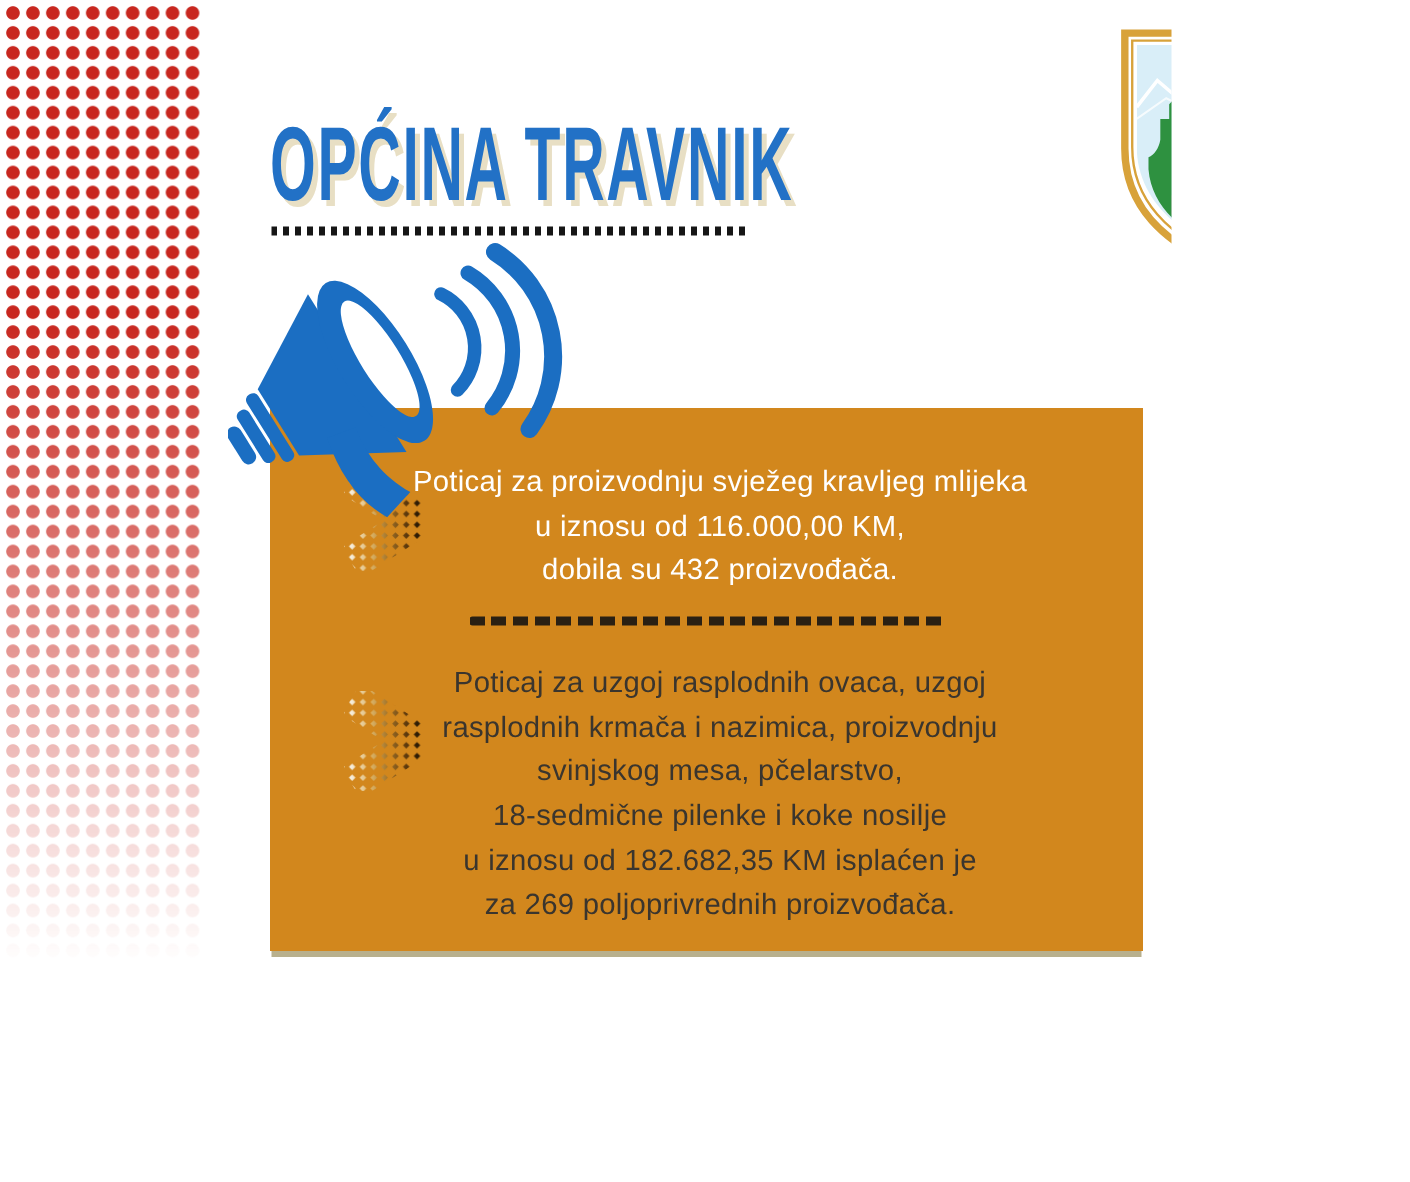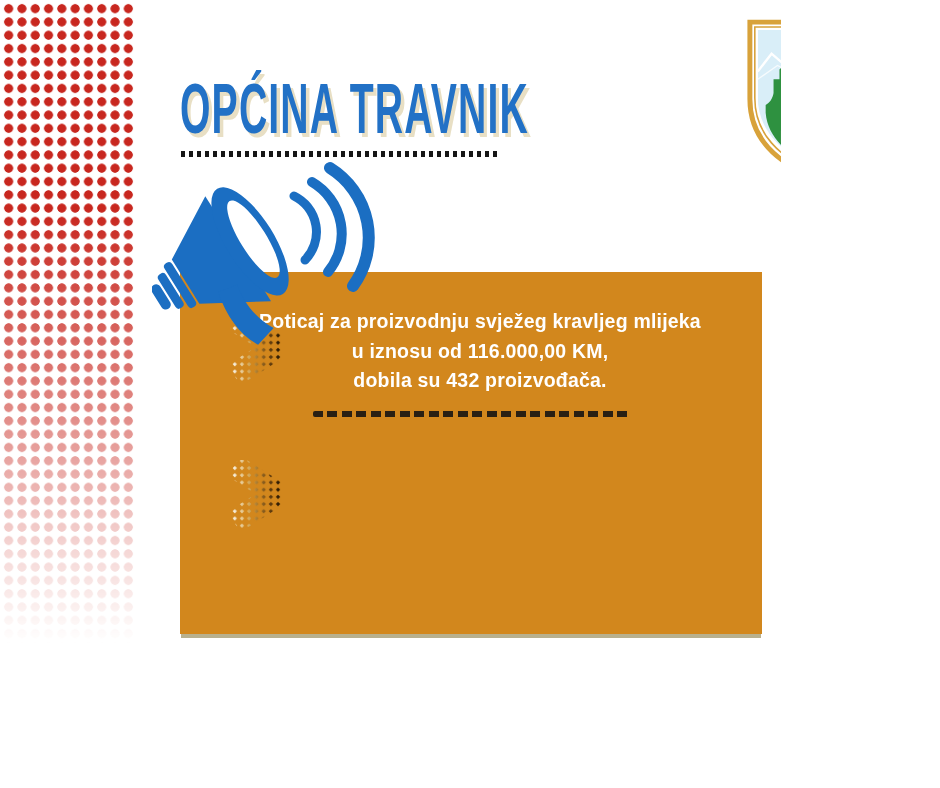--- a/index.html
+++ b/index.html
@@ -40,21 +40,21 @@
   .panel{
     position:absolute;left:180px;top:272px;width:582px;height:362px;
     background:#d2871d;z-index:1;
     box-shadow:0 5px 0 -1px rgba(146,134,80,.65);
   }
   .chevron1{position:absolute;left:224px;top:303px;width:72px;height:88px;z-index:2;}
   .chevron2{position:absolute;left:224px;top:450px;width:72px;height:88px;z-index:2;}
   .panel-text{
     position:absolute;width:500px;left:230px;z-index:3;
     text-align:center;font-size:19.5px;line-height:1.52;
-    white-space:pre-line;letter-spacing:.2px;font-weight:bold;
+    white-space:pre-line;letter-spacing:.2px;
   }
   .item1{top:307px;color:#ffffff;}
   .item2{top:441px;color:#3a352e;}
   .divider{
     position:absolute;left:313px;top:411px;width:316px;height:6px;z-index:3;
     background:repeating-linear-gradient(90deg,#2a2013 0 10px,transparent 10px 14.5px);
     border-radius:2px;
   }
 </style>
 </head>
@@ -132,14 +132,20 @@
   <svg class="chevron2" viewBox="0 0 72 88">
     <path d="M10,16 L54,44 L10,72" stroke="url(#cg)" stroke-width="24" fill="none" mask="url(#dm)"></path>
   </svg>
 
   <div class="panel-text item1">Poticaj za proizvodnju svježeg kravljeg mlijeka
 u iznosu od 116.000,00 KM,
 dobila su 432 proizvođača.</div>
 
   <div class="divider"></div>
 
+  <div class="panel-text item2">Poticaj za uzgoj rasplodnih ovaca, uzgoj
+rasplodnih krmača i nazimica, proizvodnju
+svinjskog mesa, pčelarstvo,
+18-sedmične pilenke i koke nosilje
+u iznosu od 182.682,35 KM isplaćen je
+za 269 poljoprivrednih proizvođača.</div>
 
 </div>
 
 </body></html>

